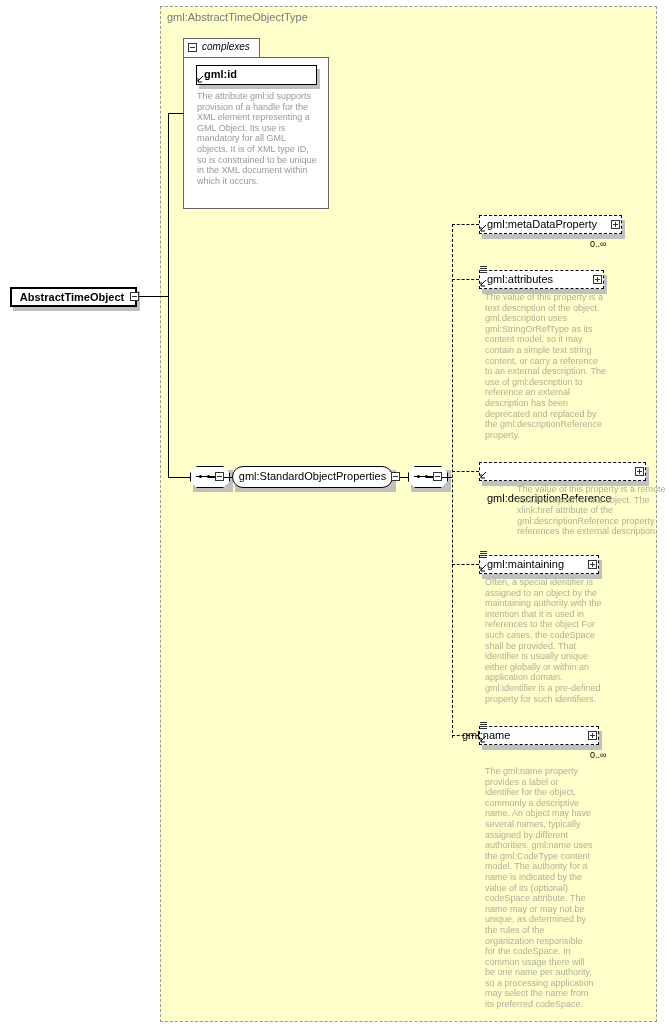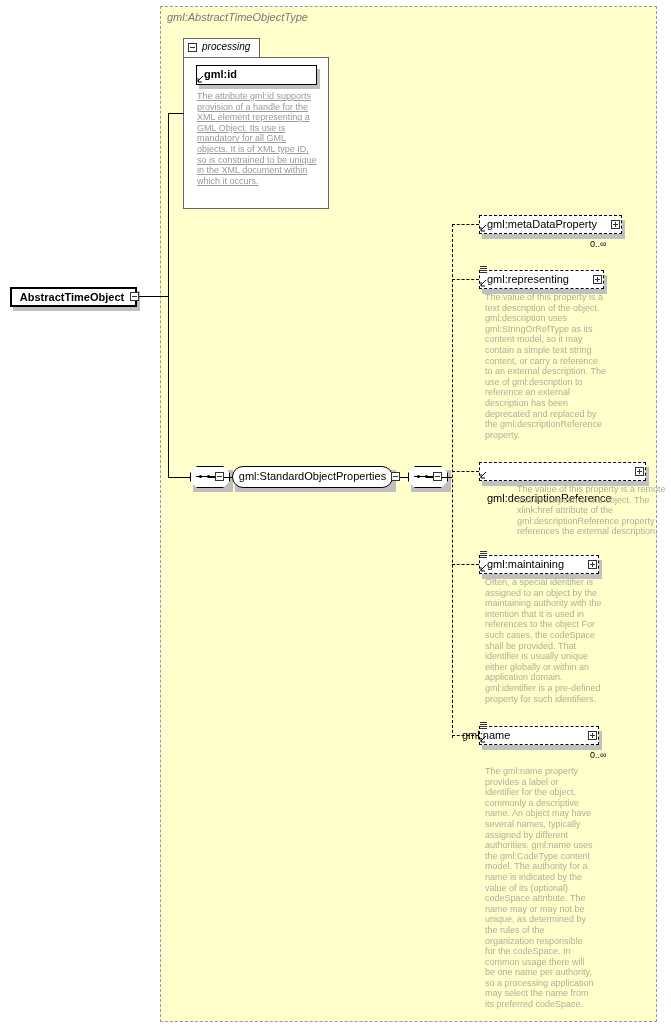--- a/index.html
+++ b/index.html
@@ -18,21 +18,20 @@
     position:absolute;left:160px;top:6px;width:497px;height:1016px;
     background:#ffffcc;
     border:1px dashed #999999;
     box-sizing:border-box;
   }
   #type-title{
     position:absolute;left:167px;top:11px;
     font-size:11px;color:#777777;
     letter-spacing:0px;
     white-space:nowrap;
-    font-style:italic;
   }
 
   
   #attributes-box{
     position:absolute;left:183px;top:57px;width:146px;height:152px;
     background:#ffffff;
     border:1px solid #666666;
     box-sizing:border-box;
   }
   #attributes-tab{
@@ -78,21 +77,21 @@
     font-size:11px;font-weight:bold;color:#000000;white-space:nowrap;
   }
   .arrow-mark{
     position:absolute;width:7px;height:7px;
   }
   .arrow-mark svg{display:block;}
   #gmlid-arrow{left:197px;top:76px;}
 
   #gmlid-doc{
     position:absolute;left:197px;top:91px;width:120px;
-    font-size:9px;line-height:10.6px;color:#999999;text-decoration:underline;
+    font-size:9px;line-height:10.6px;color:#999999;
   }
 
   
   #ato-shadow{
     position:absolute;left:13px;top:291px;width:127px;height:20px;background:#c0c0c0;
   }
   #ato-box{
     position:absolute;left:10px;top:287px;width:127px;height:20px;
     background:#ffffff;border:2px solid #000000;box-sizing:border-box;
   }
@@ -245,21 +244,21 @@
 <body>
 
 <div class="canvas">
 
   <div id="type-region"></div>
   <div id="type-title">gml:AbstractTimeObjectType</div>
 
   <div id="attributes-tab"></div>
   <div id="attributes-box"></div>
   <div class="minus-sq" id="attr-minus"></div>
-  <div id="attributes-label">processing</div>
+  <div id="attributes-label">complexes</div>
 
   <div id="gmlid-shadow"></div>
   <div id="gmlid-box"></div>
   <div id="gmlid-label">gml:id</div>
   <div class="arrow-mark" id="gmlid-arrow">
     <svg width="7" height="7" viewBox="0 0 7 7">
         <path d="M6 0 L1 5 M1 2 L1 6 L5 6" stroke="#000" stroke-width="1" fill="none"></path>
       </svg>
   </div>
   <div id="gmlid-doc">The attribute gml:id supports provision of a handle for the XML element representing a GML Object. Its use is mandatory for all GML objects. It is of XML type ID, so is constrained to be unique in the XML document within which it occurs.</div>
@@ -318,21 +317,21 @@
   <div class="arrow-mark" id="e1-arrow">
     <svg width="7" height="7" viewBox="0 0 7 7">
         <path d="M6 0 L1 5 M1 2 L1 6 L5 6" stroke="#000" stroke-width="1" fill="none"></path>
       </svg>
   </div>
   <div class="card" id="e1-card">0..∞</div>
 
   <div class="dstub" id="e2-stub"></div>
   <div class="el-shadow" id="e2-shadow"></div>
   <div class="el-box" id="e2-box"></div>
-  <div class="el-label" id="e2-label">gml:representing</div>
+  <div class="el-label" id="e2-label">gml:attributes</div>
   <div class="plus-sq" id="e2-plus"></div>
   <div class="arrow-mark" id="e2-arrow">
     <svg width="7" height="7" viewBox="0 0 7 7">
         <path d="M6 0 L1 5 M1 2 L1 6 L5 6" stroke="#000" stroke-width="1" fill="none"></path>
       </svg>
   </div>
   <div class="seqicon" id="e2-seqicon">
     <i style="top:0;width:7px"></i>
       <i style="top:2px;width:7px"></i>
       <i style="top:4px;width:7px"></i>

